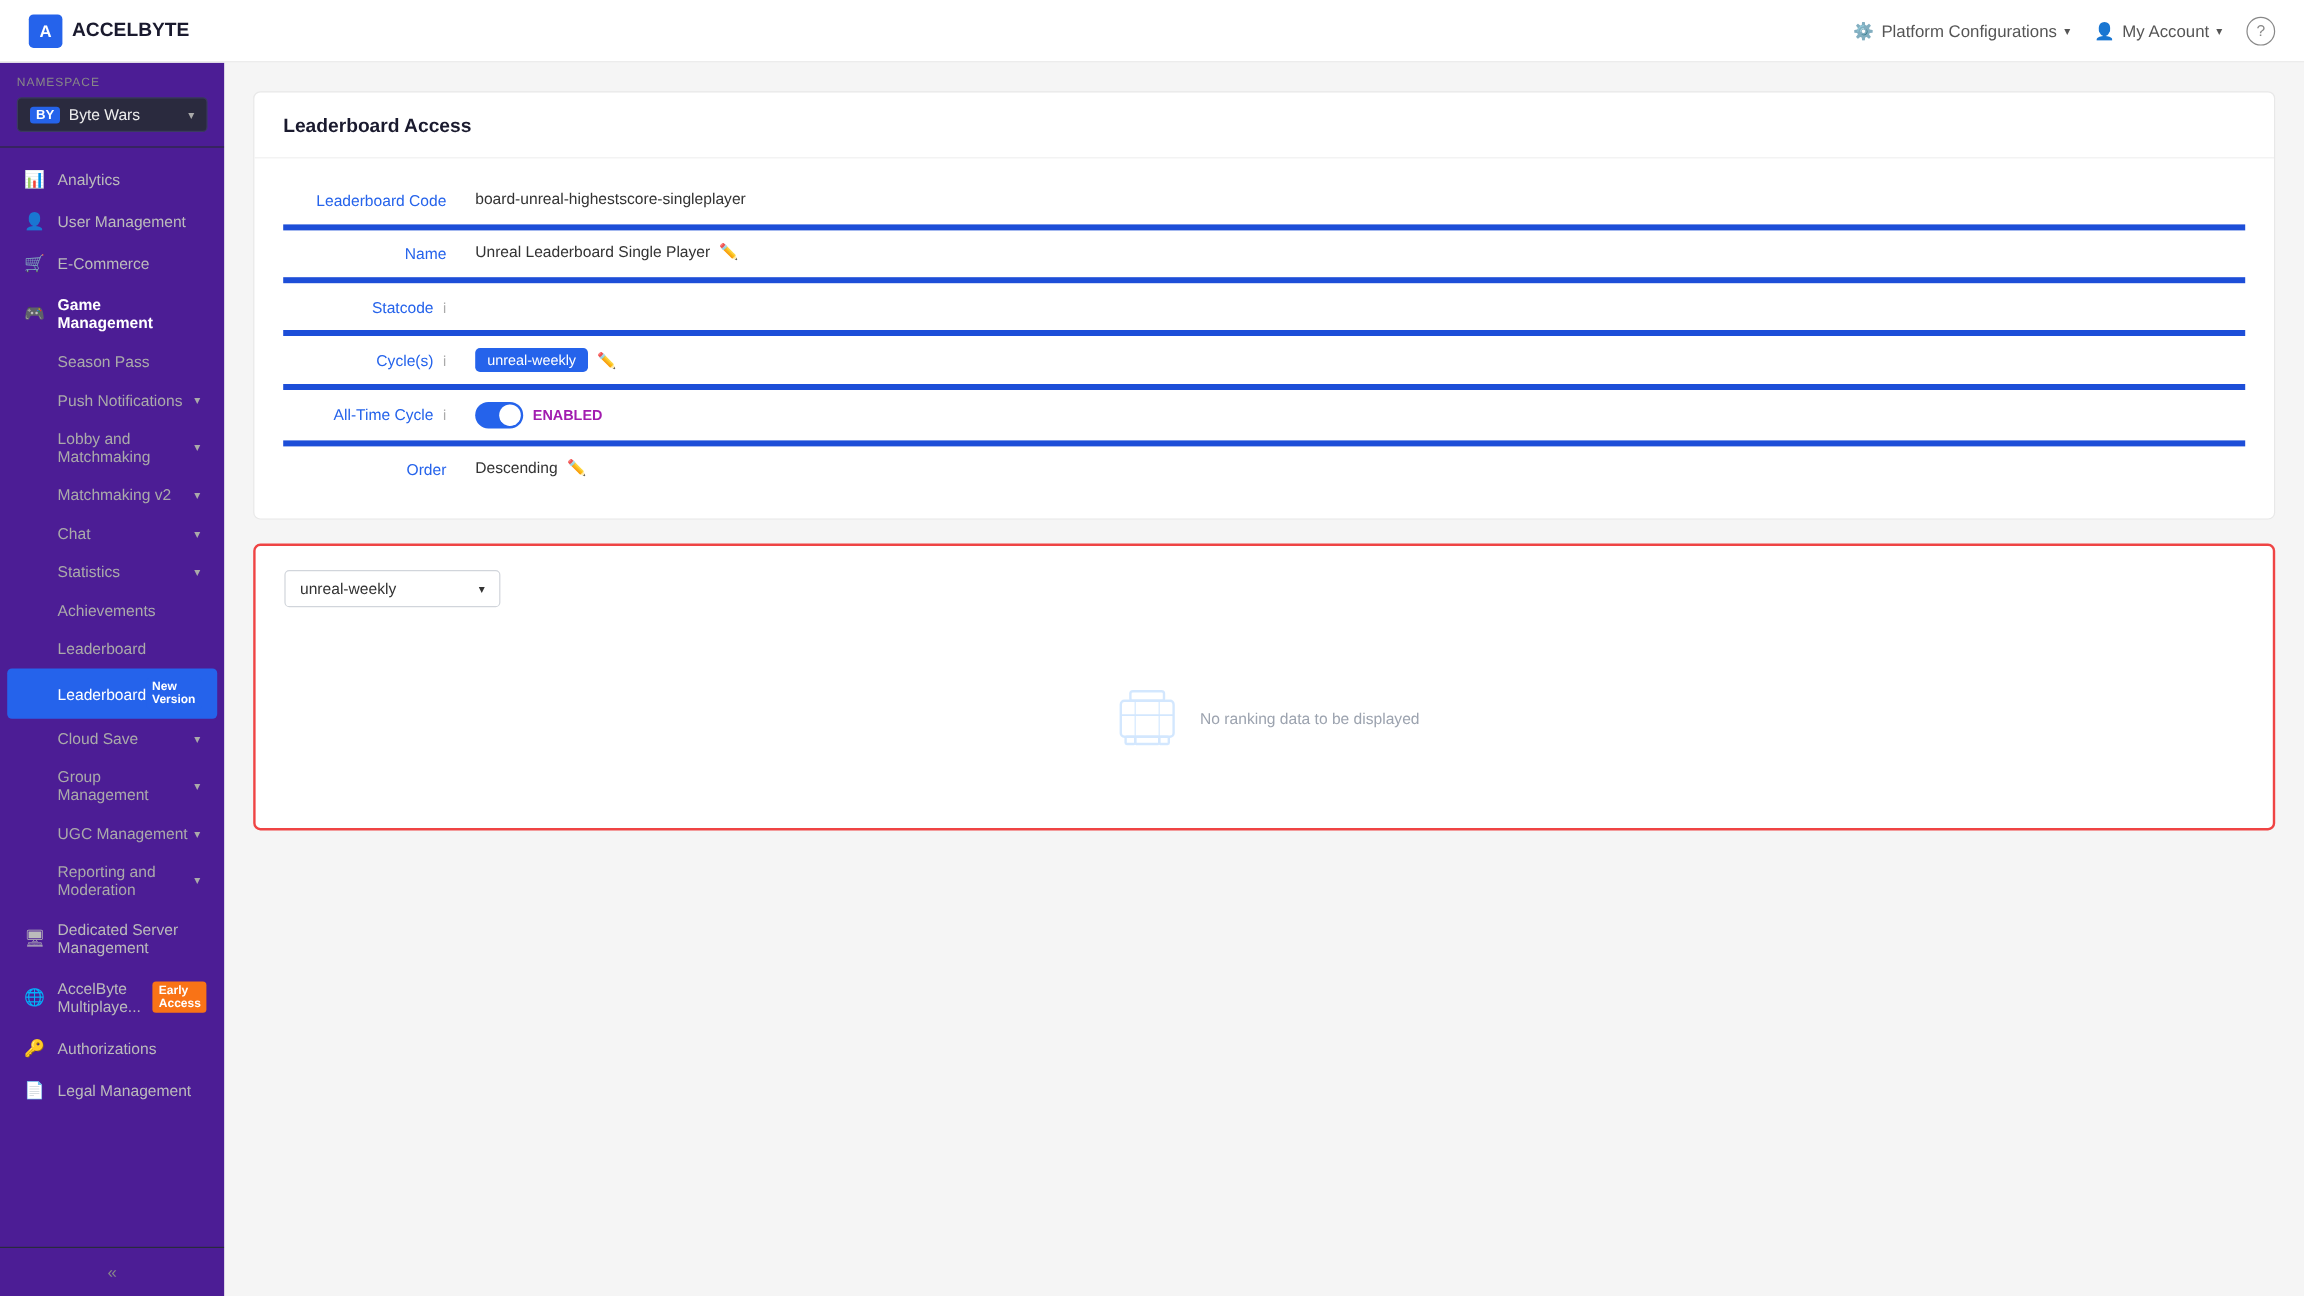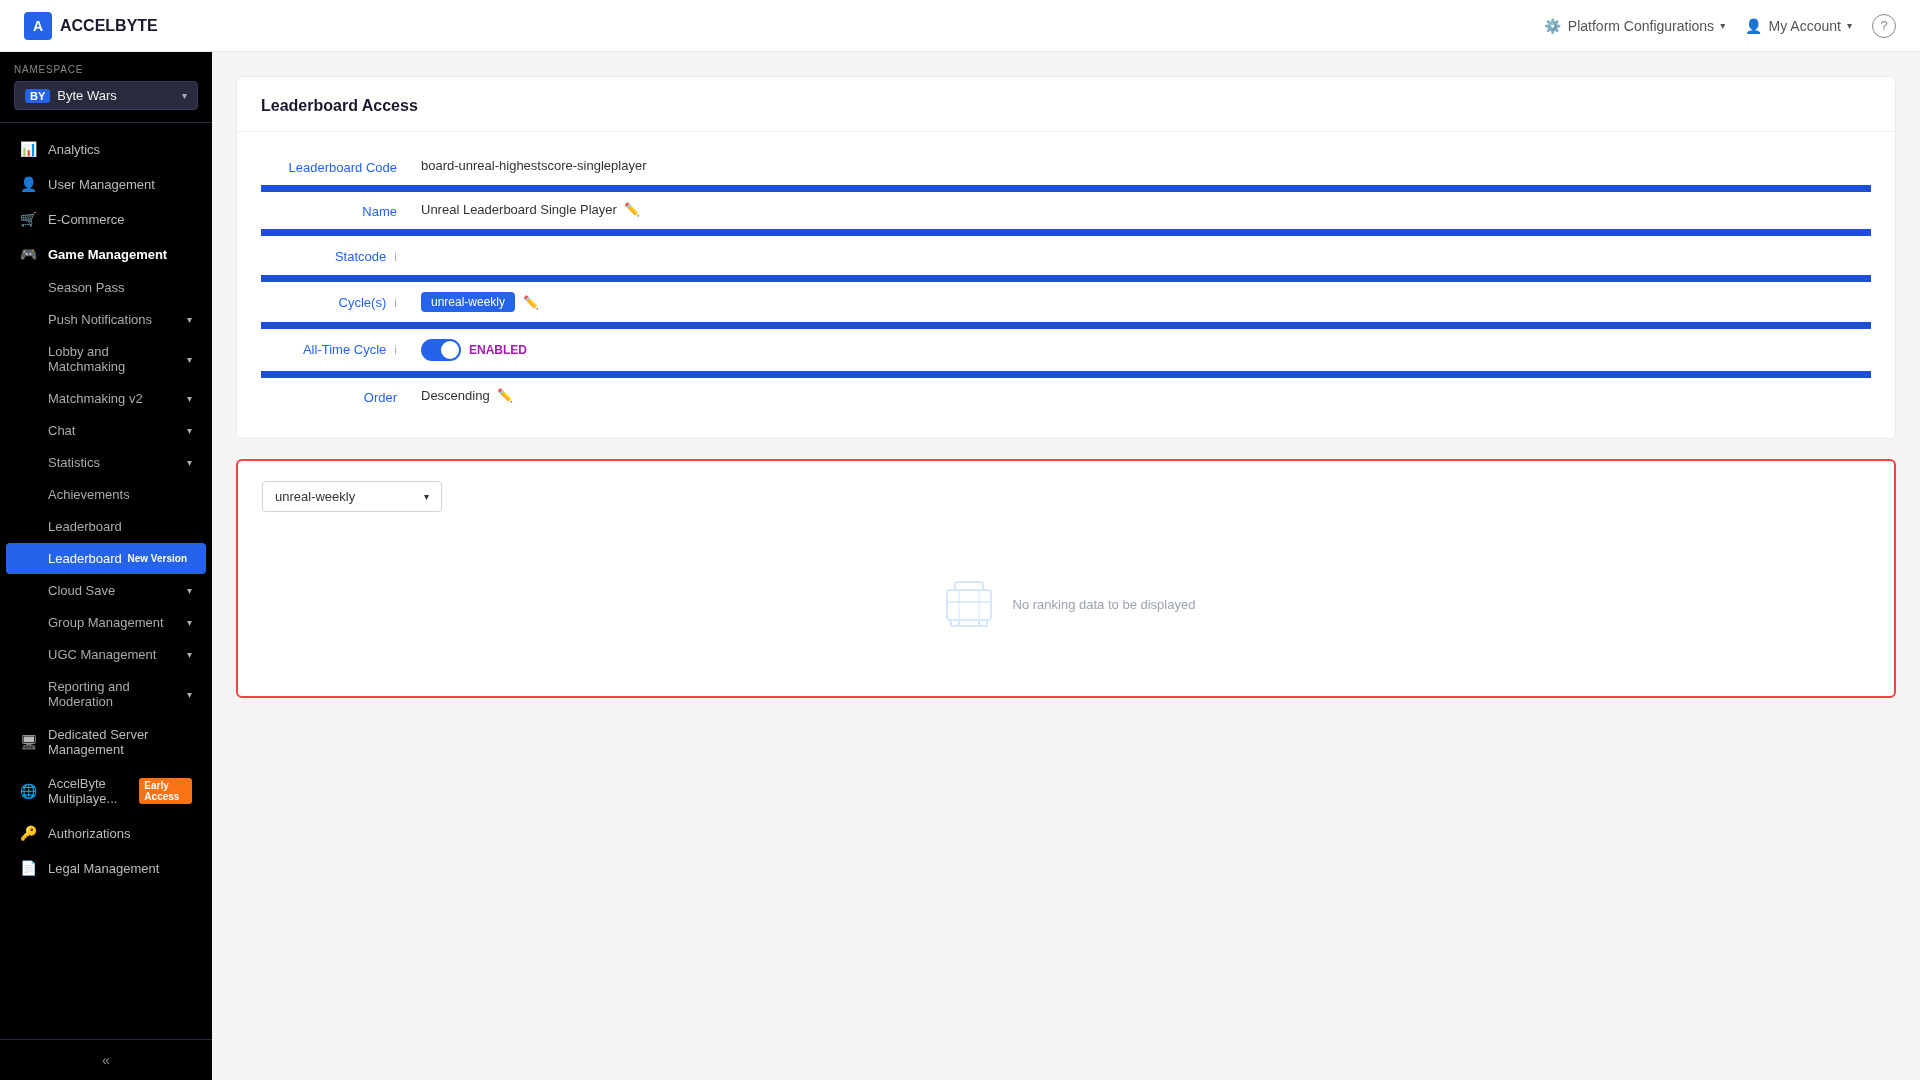--- a/index.html
+++ b/index.html
@@ -22,22 +22,22 @@
     .logo-icon { width: 28px; height: 28px; background: #2563eb; border-radius: 4px; display: flex; align-items: center; justify-content: center; color: #fff; font-weight: 900; font-size: 14px; }
     .topnav-right { display: flex; align-items: center; gap: 20px; }
     .topnav-item { display: flex; align-items: center; gap: 6px; cursor: pointer; color: #555; font-size: 14px; }
     .help-icon { width: 24px; height: 24px; border-radius: 50%; border: 1.5px solid #888; display: flex; align-items: center; justify-content: center; font-size: 13px; color: #888; cursor: pointer; }
 
     
     .layout { display: flex; flex: 1; overflow: hidden; }
 
     
     .sidebar {
-      width: 212px;
-      background: #000000;
+      width: 187px;
+      background: #4c1d95;
       color: #ccc;
       display: flex;
       flex-direction: column;
       overflow-y: auto;
       flex-shrink: 0;
     }
     .sidebar::-webkit-scrollbar { width: 4px; }
     .sidebar::-webkit-scrollbar-thumb { background: #444; border-radius: 2px; }
     .namespace-section { padding: 12px 14px; border-bottom: 1px solid #2a2a3e; }
     .namespace-label { font-size: 10px; color: #888; text-transform: uppercase; letter-spacing: 0.8px; margin-bottom: 6px; }
@@ -118,21 +118,21 @@
     
     .card { background: #fff; border-radius: 6px; border: 1px solid #e8e8e8; margin-bottom: 20px; overflow: hidden; }
     .card-title { font-size: 16px; font-weight: 600; color: #1a1a2e; padding: 20px 24px 16px; border-bottom: 1px solid #f0f0f0; }
 
     
     .detail-table { padding: 16px 24px; }
     .detail-row {
       display: flex;
       align-items: flex-start;
       padding: 10px 0;
-      border-bottom: 7px solid #1d4ed8;
+      border-bottom: 5px solid #1d4ed8;
       min-height: 44px;
     }
     .detail-row:last-child { border-bottom: none; }
     .detail-label {
       width: 160px;
       flex-shrink: 0;
       color: #2563eb;
       font-size: 13px;
       padding-top: 2px;
       text-align: right;

